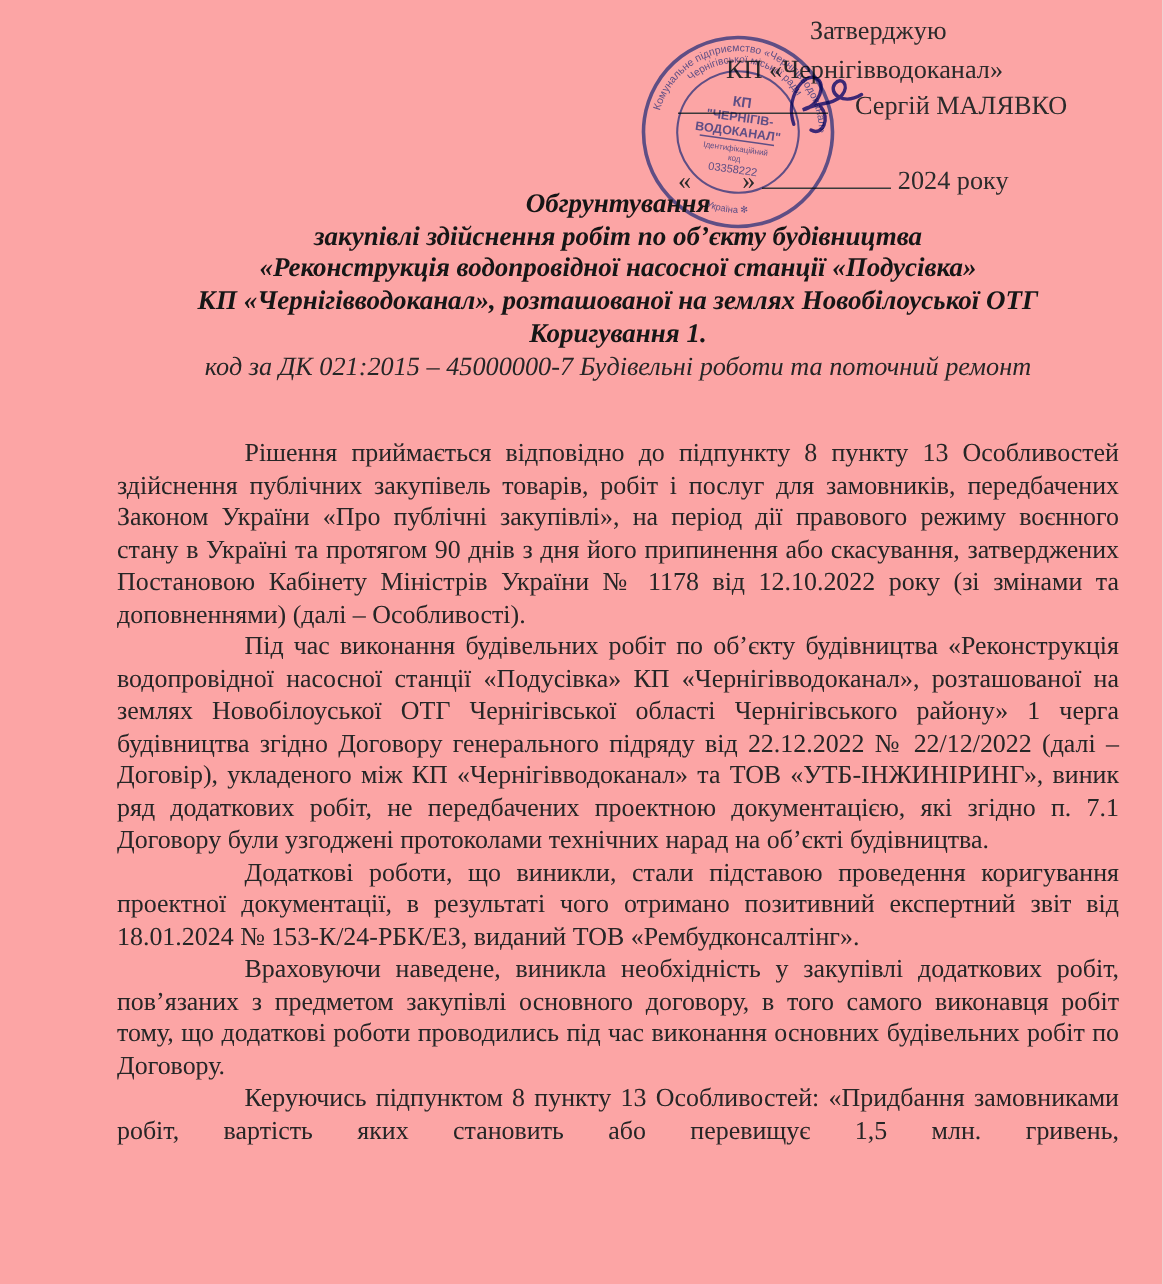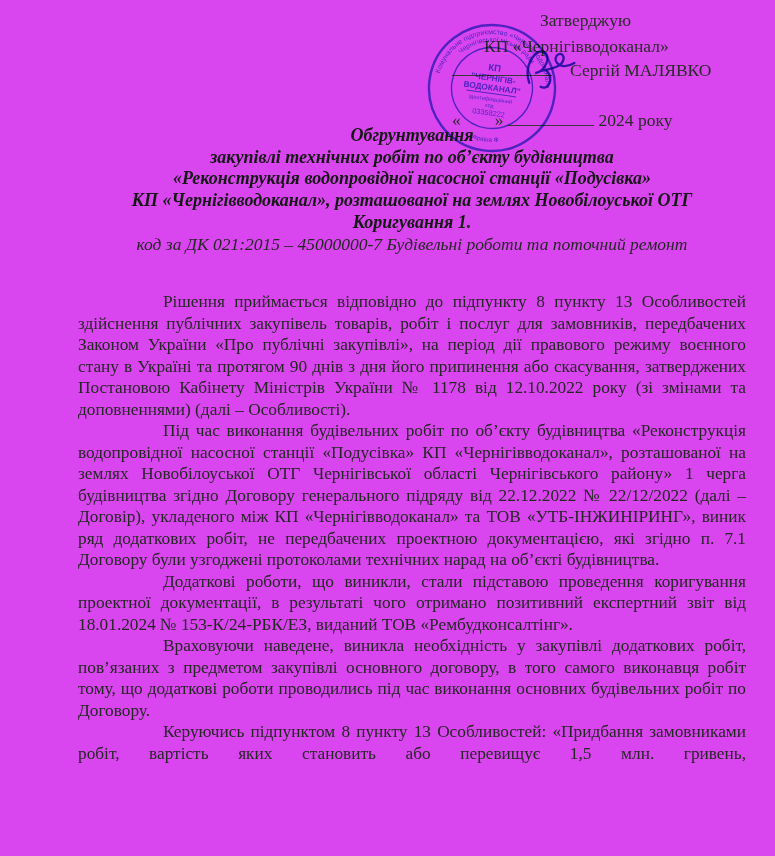--- a/index.html
+++ b/index.html
@@ -1,19 +1,19 @@
 <!DOCTYPE html>
 <html lang="uk"><head>
 <meta charset="utf-8">
 <style>
   html,body{margin:0;padding:0;background:#e8e8e8;}
   .page{
     position:relative;
     width:775px;height:856px;
-    background:#d946ef;
+    background:#fca5a5;
     overflow:hidden;
     font-family:"Liberation Serif","DejaVu Serif",serif;
     color:#262626;
   }
   
   .appr-line{position:absolute;font-size:17.5px;line-height:20px;white-space:nowrap;color:#2b2b2b;}
   .appr-l1{left:540px;top:10px;}
   .appr-l2{left:484px;top:36px;}
   .appr-l3{left:452px;top:60px;}
   .appr-l4{left:452px;top:86px;margin-top:24px;}
@@ -83,21 +83,21 @@
 
   <svg class="signature" viewBox="0 0 80 60" aria-hidden="true">
     <g fill="none" stroke="#3d3db5" stroke-width="2.3" stroke-linecap="round" transform="rotate(-6 40 30)">
       <path d="M 12 40 C 8 22 22 6 30 11 C 37 15 30 30 19 31 C 29 27 40 30 46 24 C 52 18 47 11 42 16 C 37 22 46 31 59 25"></path>
       <path d="M 31 30 C 37 39 30 50 23 45"></path>
     </g>
   </svg>
 
   <div class="title-block">
     <div class="title-line">Обгрунтування</div>
-    <div class="title-line">закупівлі технічних робіт по об’єкту будівництва</div>
+    <div class="title-line">закупівлі здійснення робіт по об’єкту будівництва</div>
     <div class="title-line">«Реконструкція водопровідної насосної станції «Подусівка»</div>
     <div class="title-line">КП «Чернігівводоканал», розташованої на землях Новобілоуської ОТГ</div>
     <div class="title-line">Коригування 1.</div>
     <div class="code-line">код за ДК 021:2015 – 45000000-7 Будівельні роботи та поточний ремонт</div>
   </div>
 
   <div class="body-text">
     <p>Рішення приймається відповідно до підпункту 8 пункту 13 Особливостей здійснення публічних закупівель товарів, робіт і послуг для замовників, передбачених Законом України «Про публічні закупівлі», на період дії правового режиму воєнного стану в Україні та протягом 90 днів з дня його припинення або скасування, затверджених Постановою Кабінету Міністрів України № 1178 від 12.10.2022 року (зі змінами та доповненнями) (далі – Особливості).</p>
     <p>Під час виконання будівельних робіт по об’єкту будівництва «Реконструкція водопровідної насосної станції «Подусівка» КП «Чернігівводоканал», розташованої на землях Новобілоуської ОТГ Чернігівської області Чернігівського району» 1 черга будівництва згідно Договору генерального підряду від 22.12.2022 № 22/12/2022 (далі – Договір), укладеного між КП «Чернігівводоканал» та ТОВ «УТБ-ІНЖИНІРИНГ», виник ряд додаткових робіт, не передбачених проектною документацією, які згідно п. 7.1 Договору були узгоджені протоколами технічних нарад на об’єкті будівництва.</p>
     <p>Додаткові роботи, що виникли, стали підставою проведення коригування проектної документації, в результаті чого отримано позитивний експертний звіт від 18.01.2024 № 153-К/24-РБК/ЕЗ, виданий ТОВ «Рембудконсалтінг».</p>

